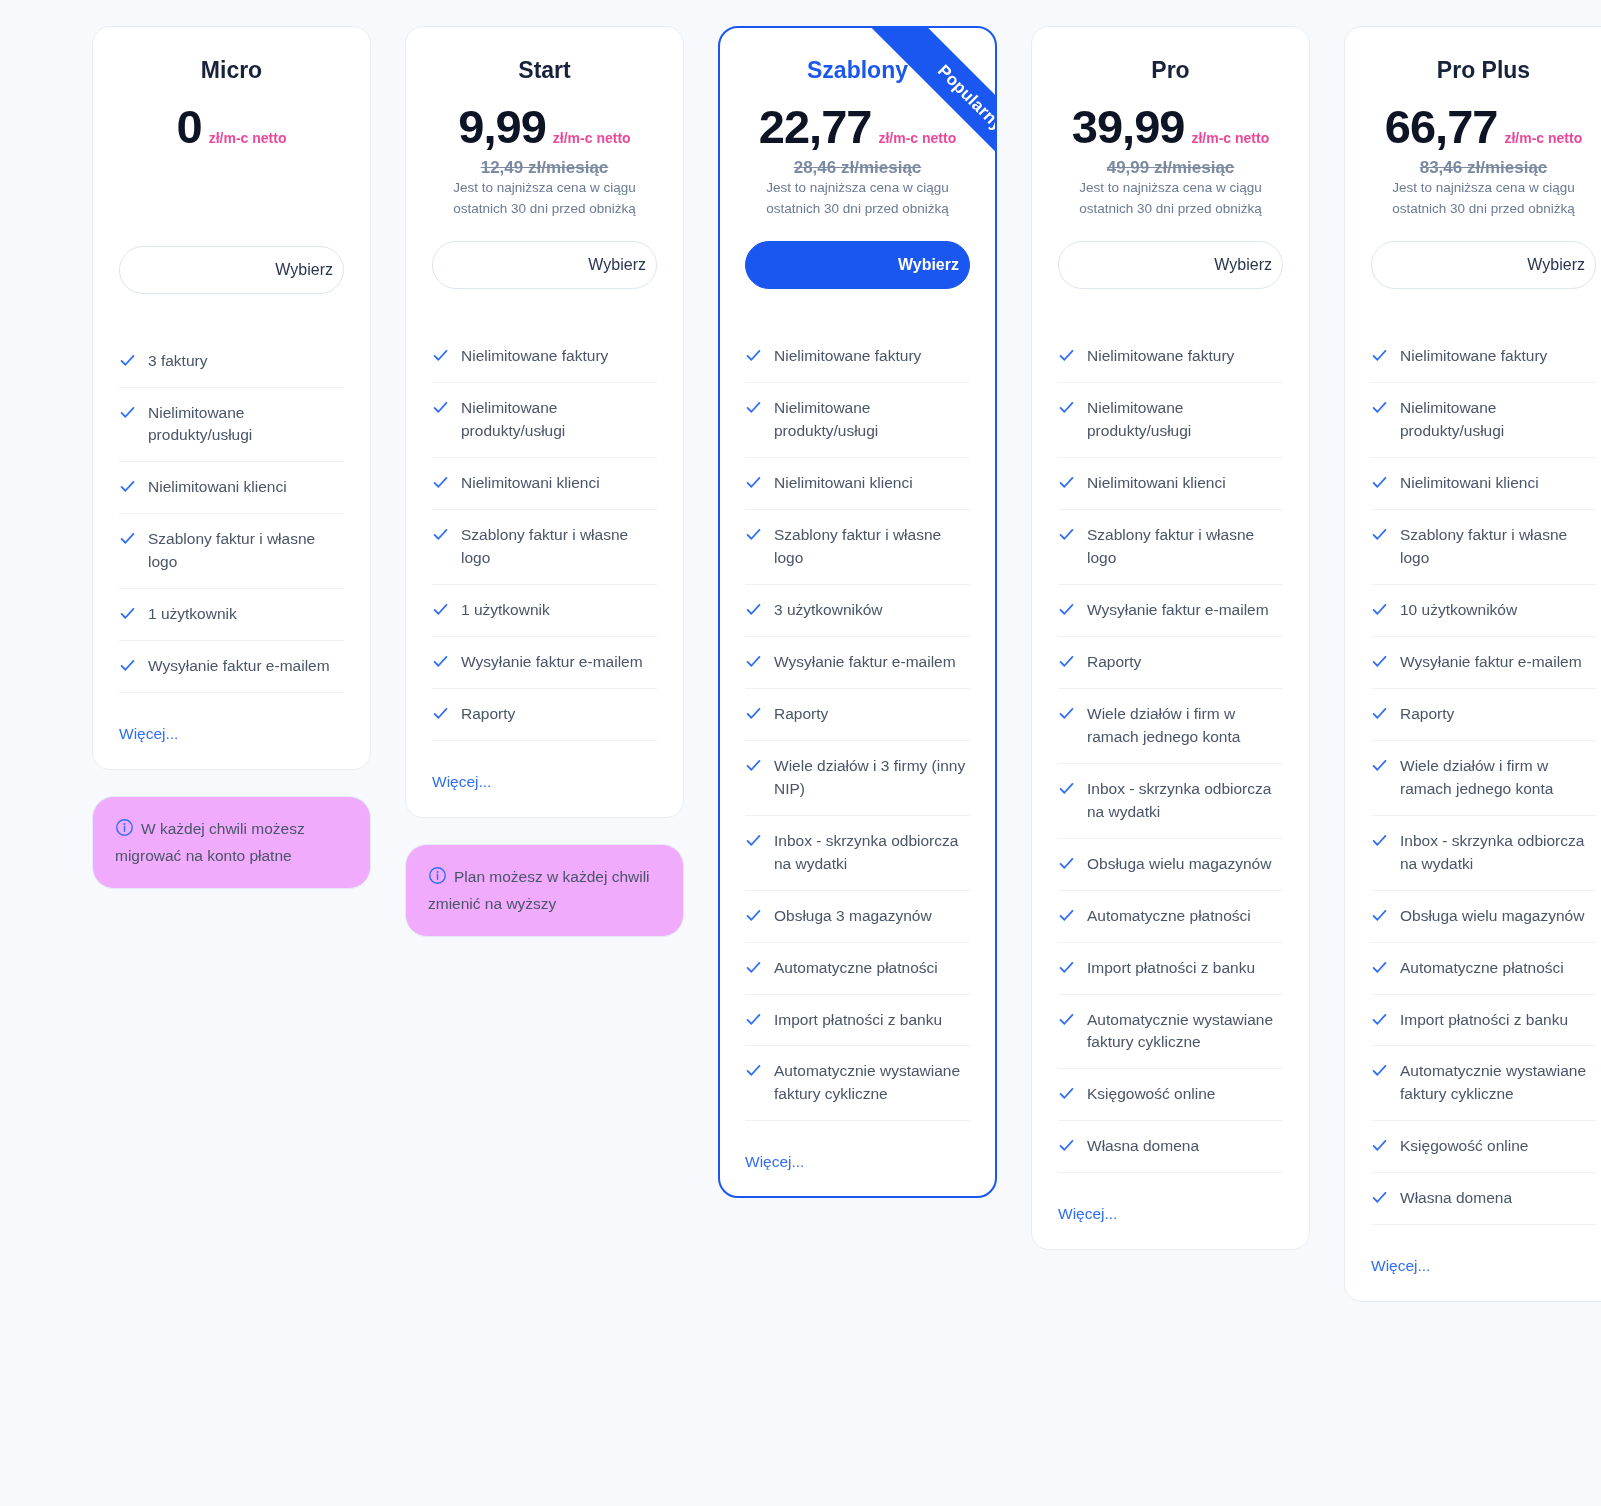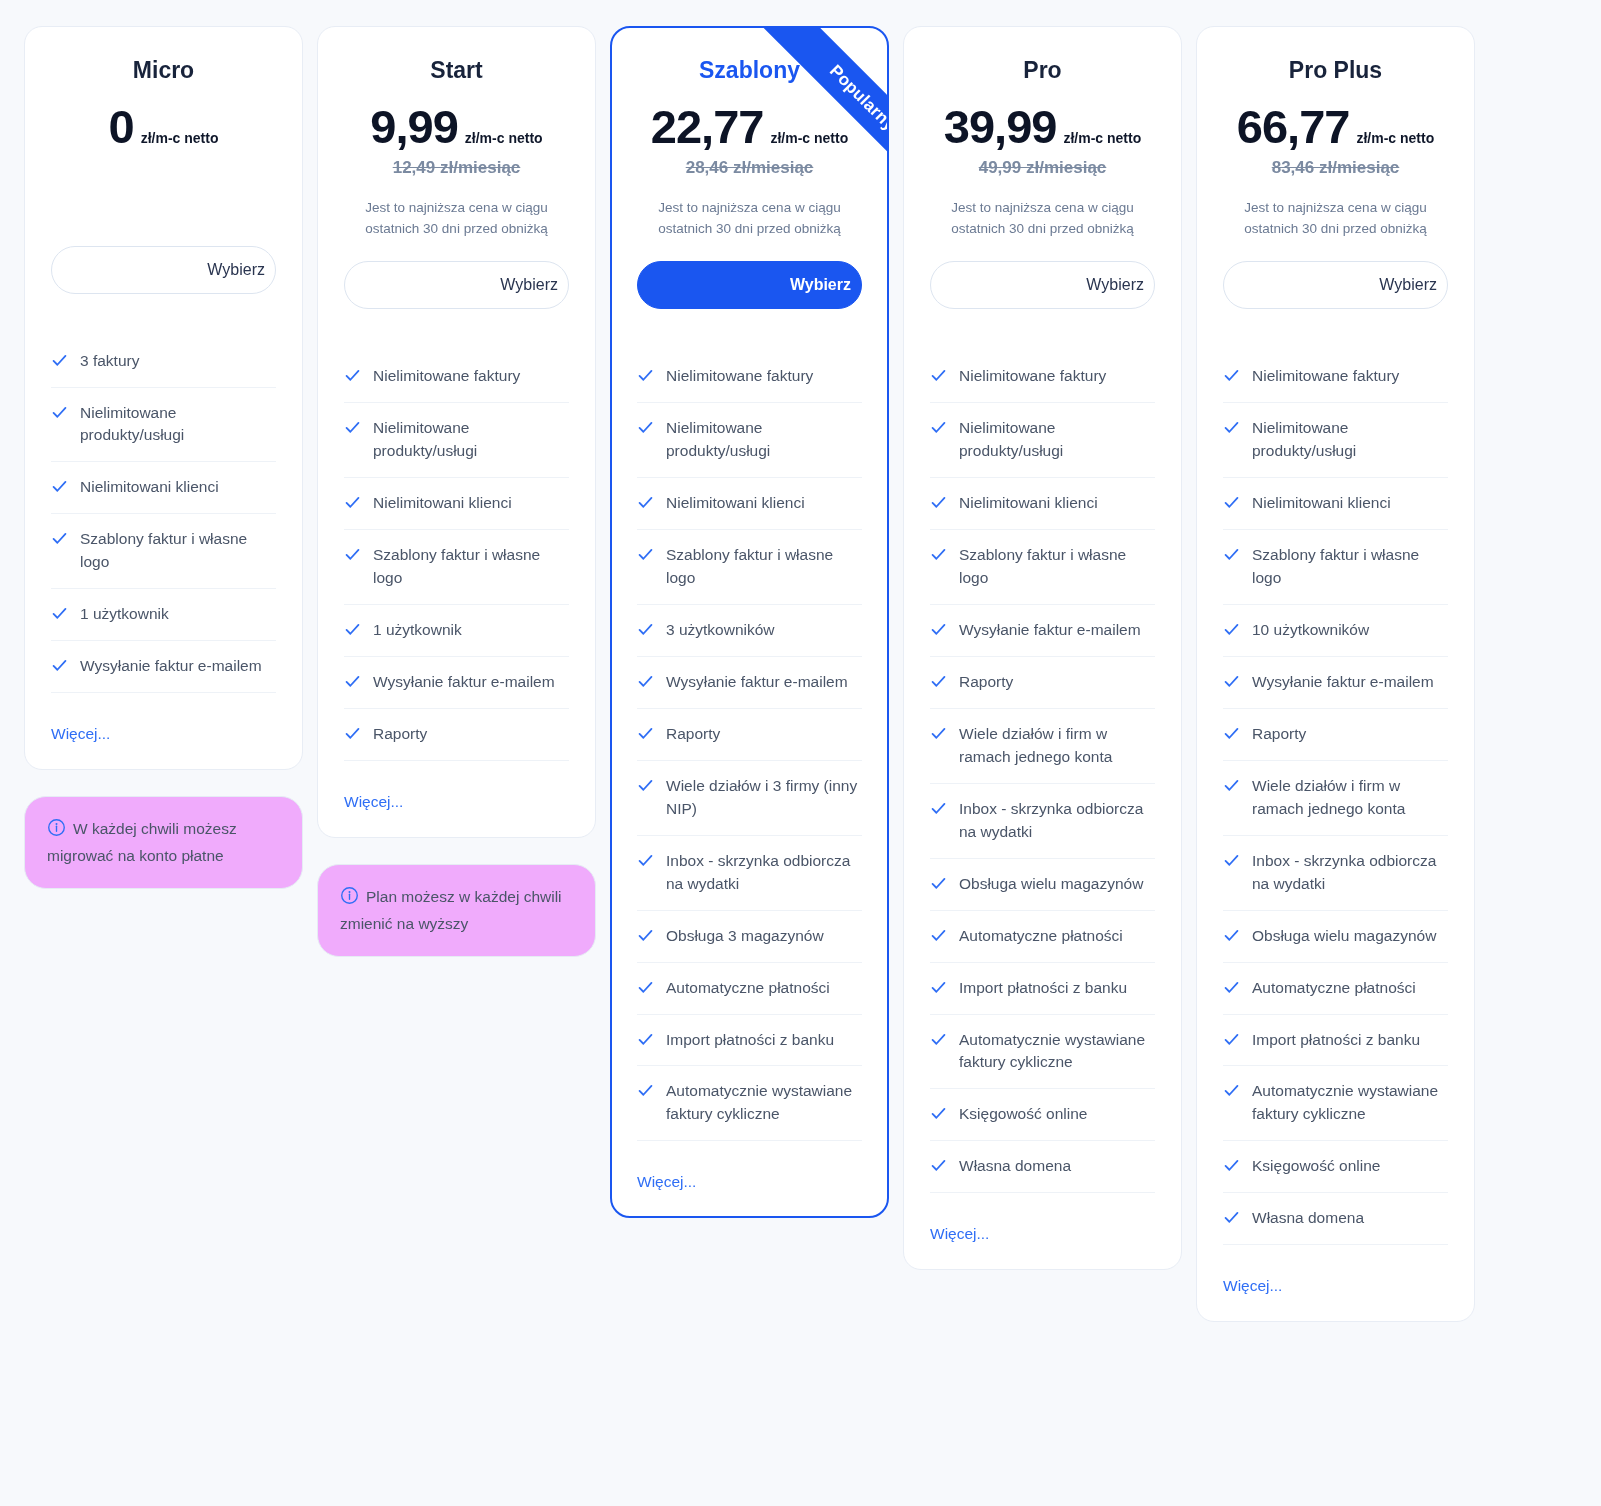--- a/index.html
+++ b/index.html
@@ -9,22 +9,22 @@
     width: 1601px;
     height: 1506px;
     background: #f7f9fc;
     font-family: "Liberation Sans", sans-serif;
     -webkit-font-smoothing: antialiased;
   }
 
   .pricing-grid {
     display: flex;
     align-items: flex-start;
-    gap: 14px;
-    padding: 26px 60px 0 24px;
+    gap: 34px;
+    padding: 26px 60px 0 92px;
     width: 1601px;
   }
 
   .plan-column {
     width: 279px;
     flex: 0 0 279px;
     display: flex;
     flex-direction: column;
     gap: 26px;
   }
@@ -96,31 +96,31 @@
   .price-amount {
     font-size: 47px;
     font-weight: bold;
     color: #0d1426;
     letter-spacing: -1px;
     line-height: 1;
   }
   .price-unit {
     font-size: 14px;
     font-weight: bold;
-    color: #0f172a;
+    color: #ec4899;
     white-space: nowrap;
   }
 
   .price-old {
     text-align: center;
     font-size: 17px;
     font-weight: bold;
     color: #7b8aa1;
     text-decoration: line-through;
-    margin-bottom: 20px;
+    margin-bottom: 0;
   }
 
   .price-note {
     text-align: center;
     font-size: 13.5px;
     color: #6b7a93;
     line-height: 1.55;
     margin-bottom: 22px;
   }
 

